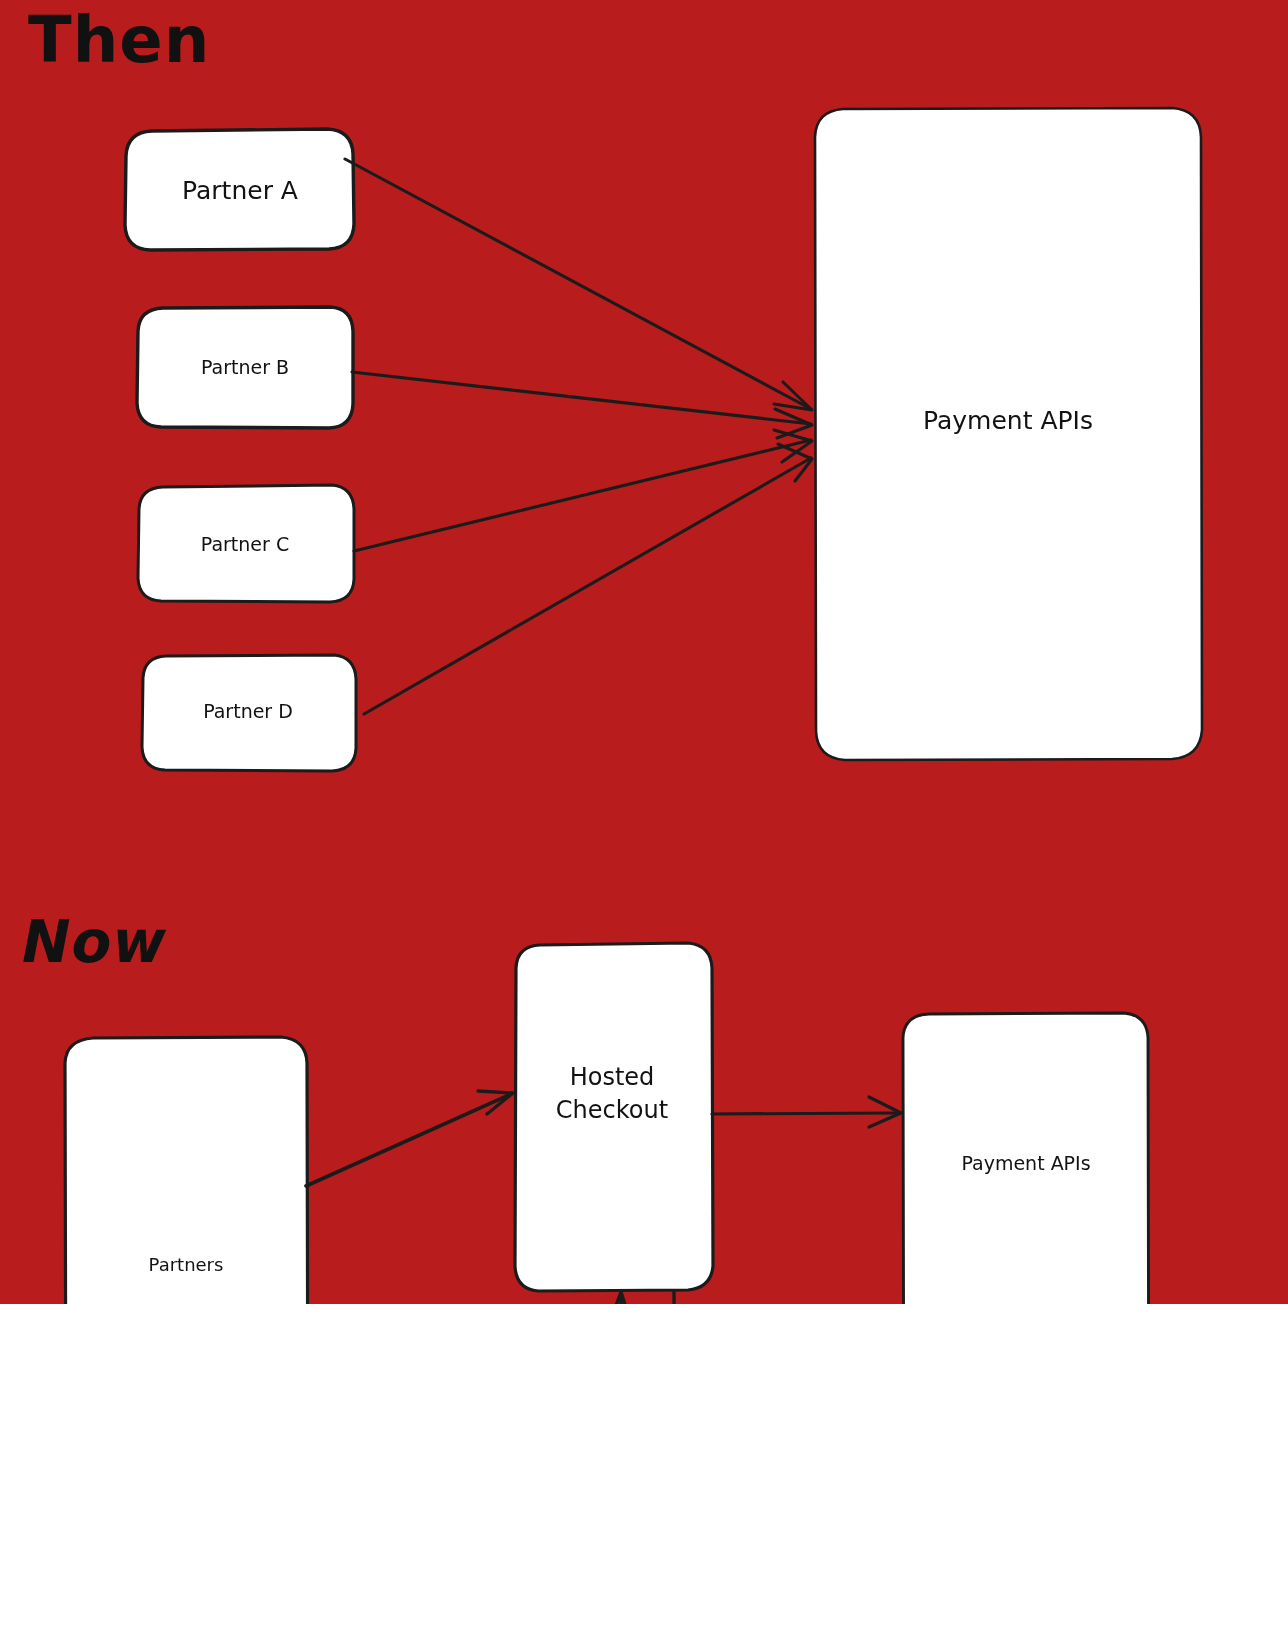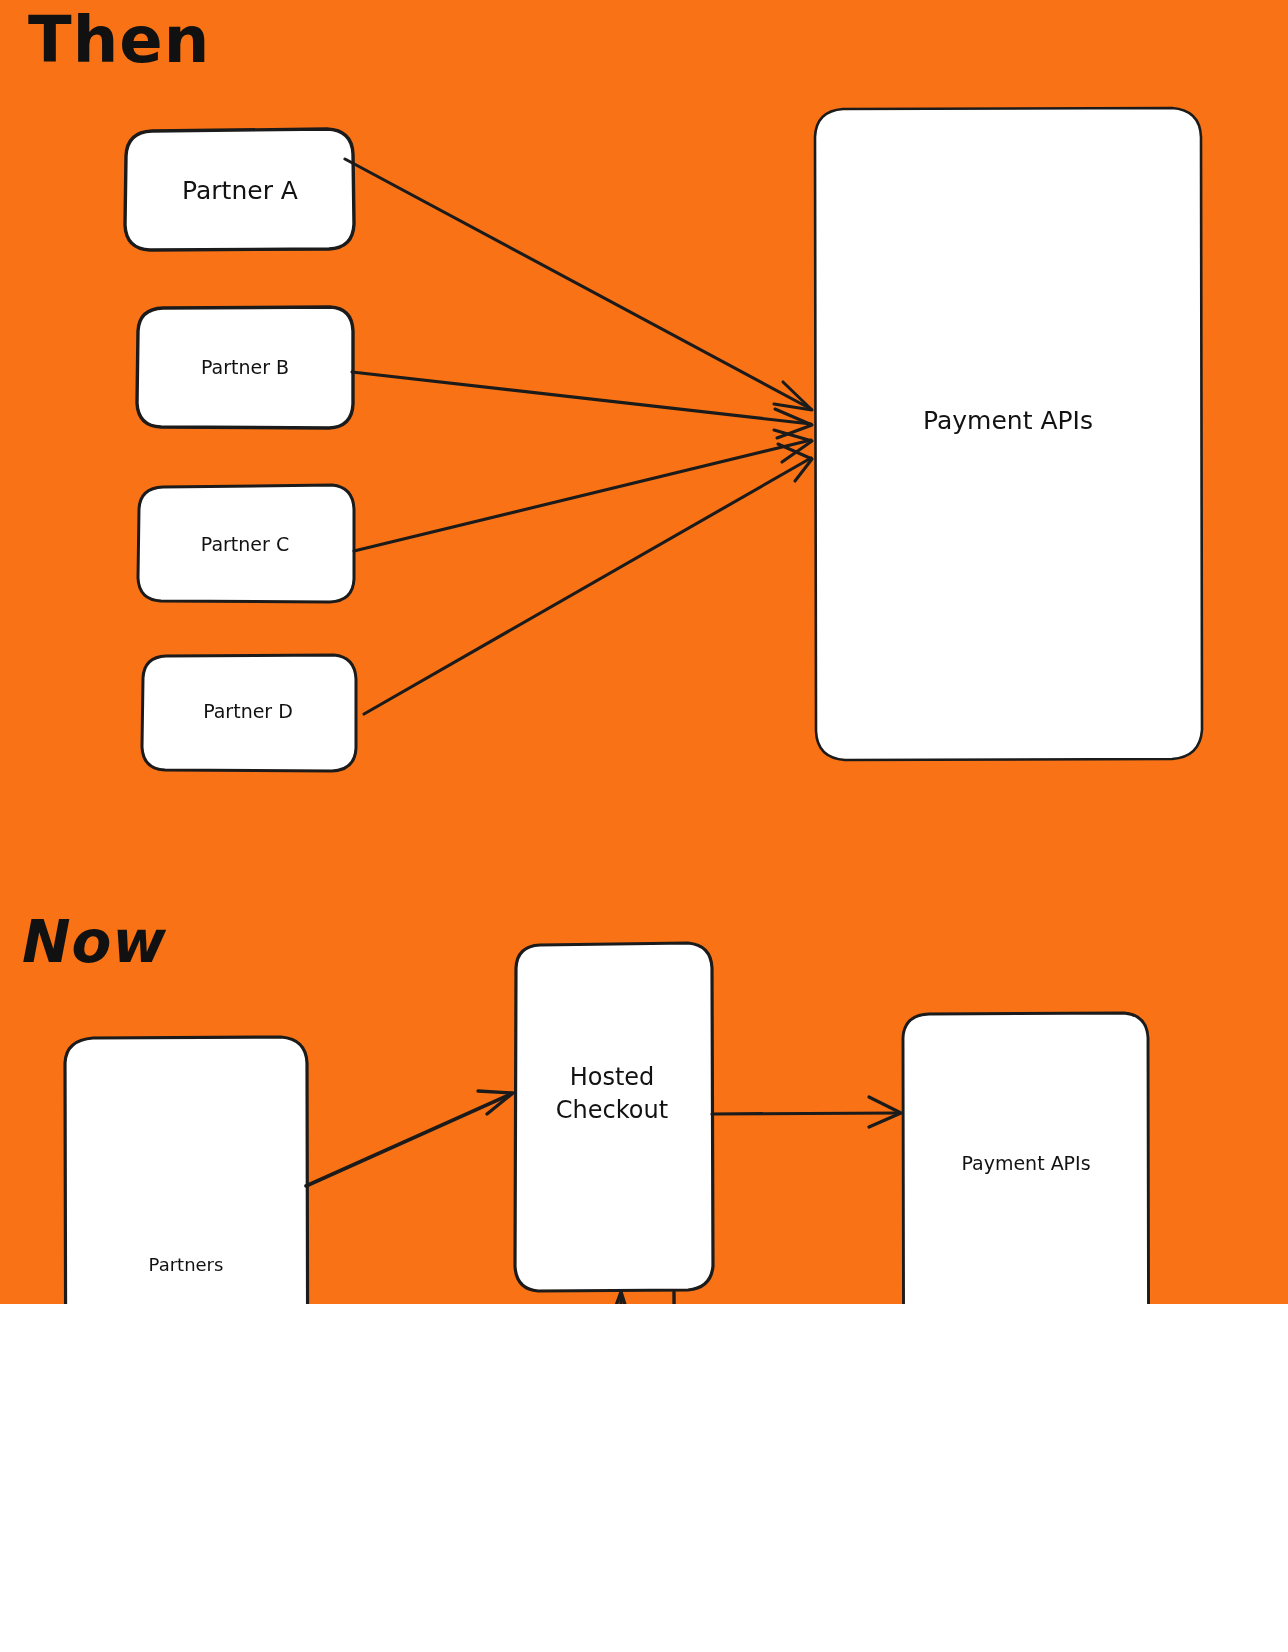--- a/index.html
+++ b/index.html
@@ -7,21 +7,21 @@
     padding: 0;
     background: #ffffff;
   }
   body {
     font-family: "DejaVu Sans", sans-serif;
   }
   #canvas {
     position: relative;
     width: 1288px;
     height: 1304px;
-    background: #f97316;
+    background: #b91c1c;
     overflow: hidden;
   }
   svg.diagram {
     position: absolute;
     left: 0;
     top: 0;
     width: 1288px;
     height: 1652px;
   }
   .node-label {

